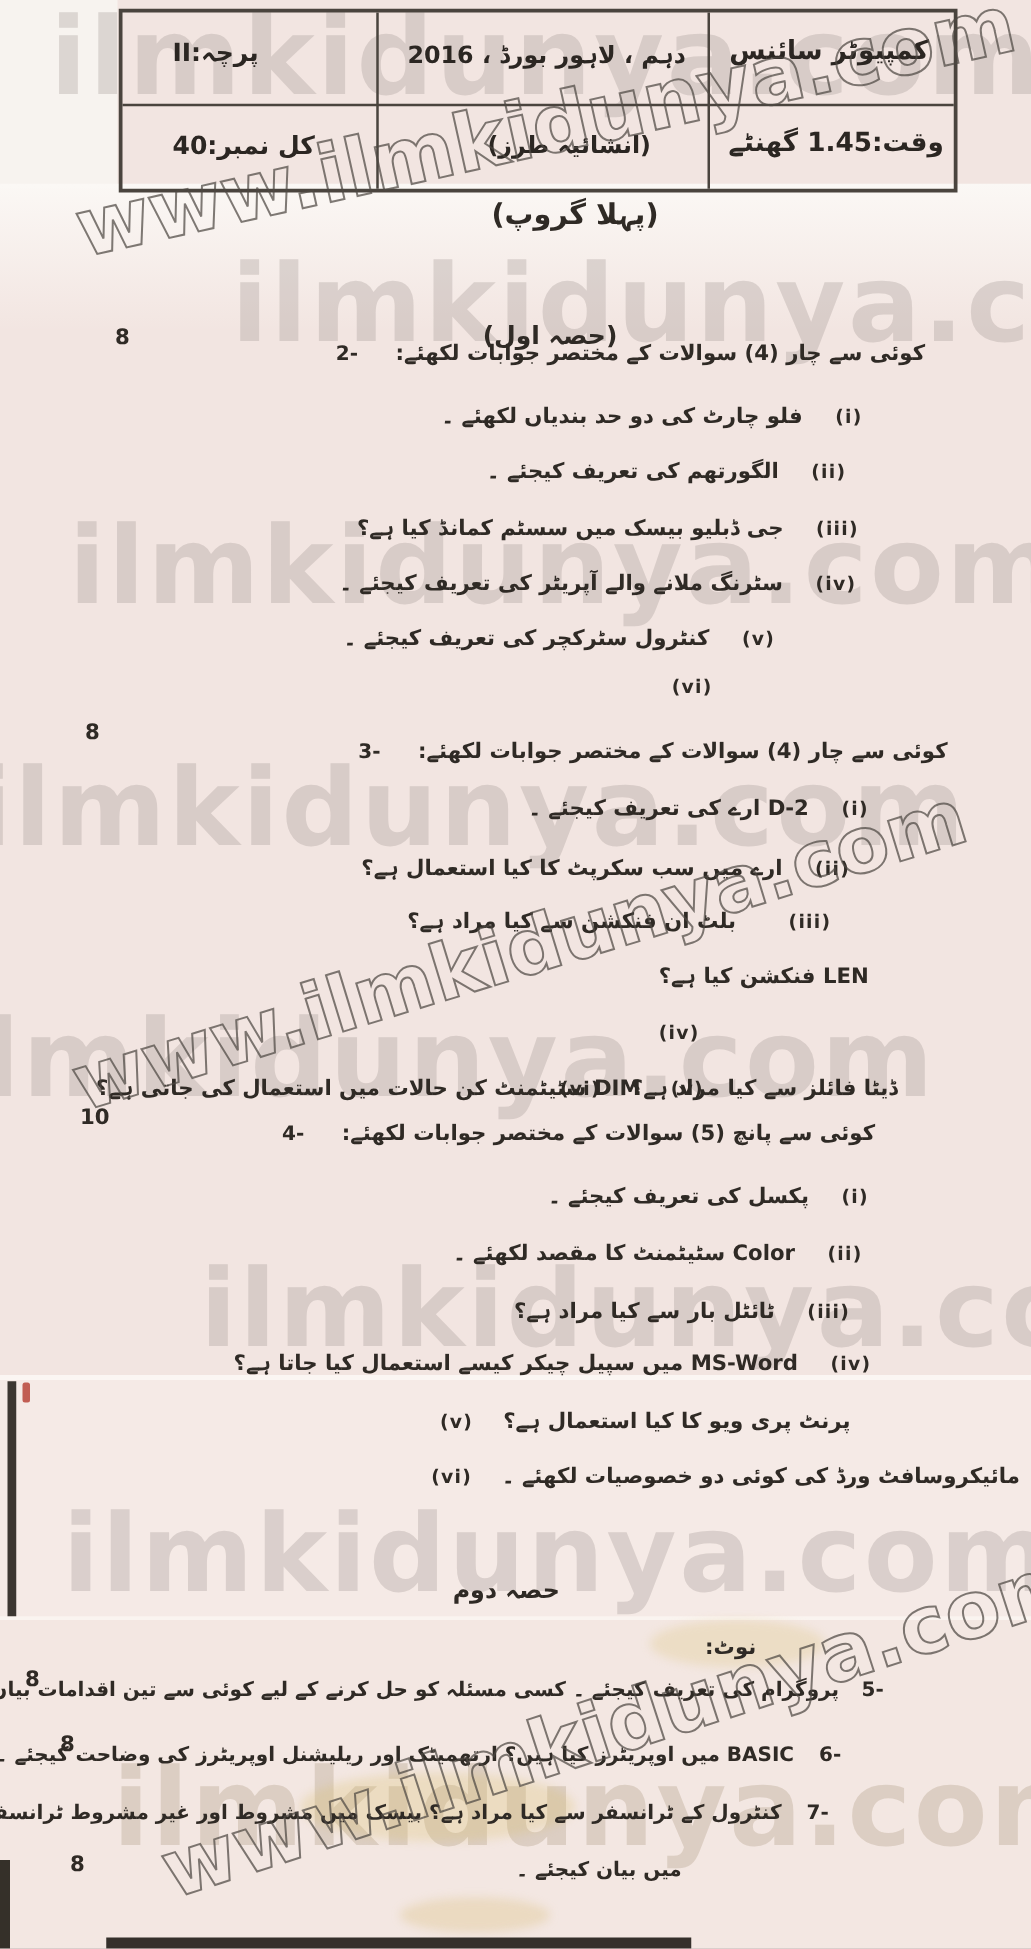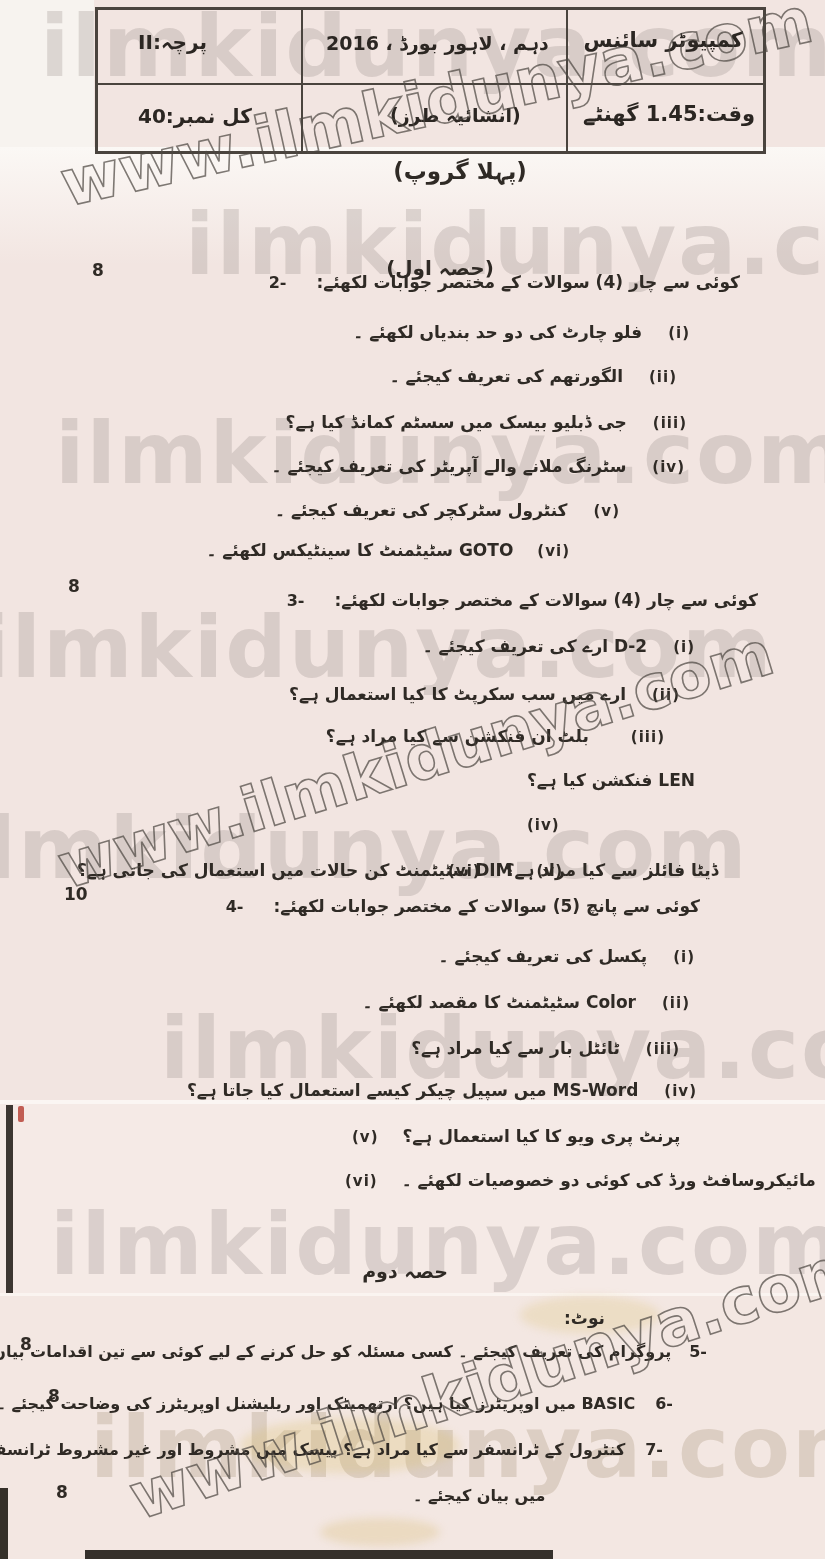--- a/index.html
+++ b/index.html
@@ -101,21 +101,20 @@
   </div>
   <div class="line" style="top:456px;right:140px;gap:26px;">
     <span class="ur" dir="rtl">سٹرنگ ملانے والے آپریٹر کی تعریف کیجئے ۔</span>
     <span class="roman">(iv)</span>
   </div>
   <div class="line" style="top:500px;right:205px;gap:26px;">
     <span class="ur" dir="rtl">کنٹرول سٹرکچر کی تعریف کیجئے ۔</span>
     <span class="roman">(v)</span>
   </div>
   <div class="line" style="top:540px;right:255px;gap:24px;">
-    <span class="ur" dir="rtl">GOTO سٹیٹمنٹ کا سینٹیکس لکھئے ۔</span>
     <span class="roman">(vi)</span>
   </div>
 
   <div class="marks" style="left:68px;top:576px;">8</div>
   <div class="line" style="top:590px;right:67px;gap:30px;">
     <span class="qnum">3-</span>
     <span class="ur" dir="rtl">کوئی سے چار (4) سوالات کے مختصر جوابات لکھئے:</span>
   </div>
   <div class="line" style="top:636px;right:130px;gap:26px;">
     <span class="ur" dir="rtl">2-D ارے کی تعریف کیجئے ۔</span>

